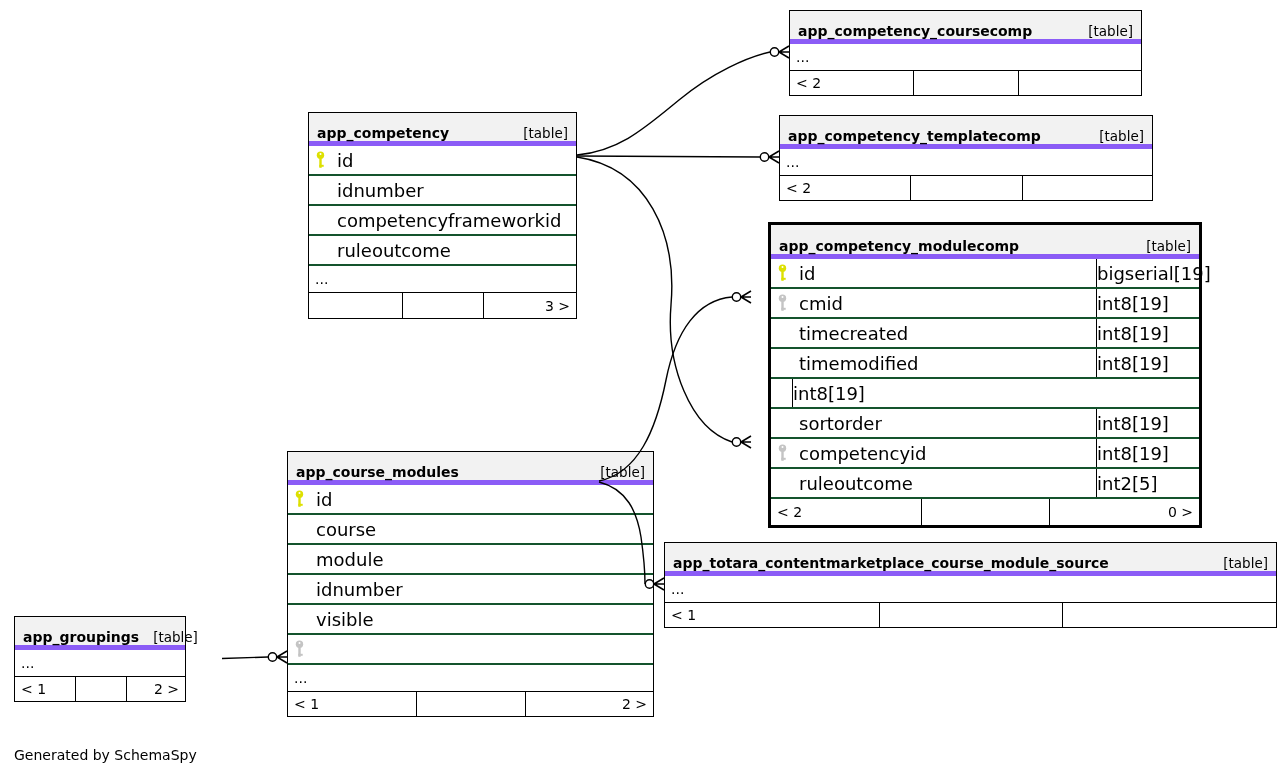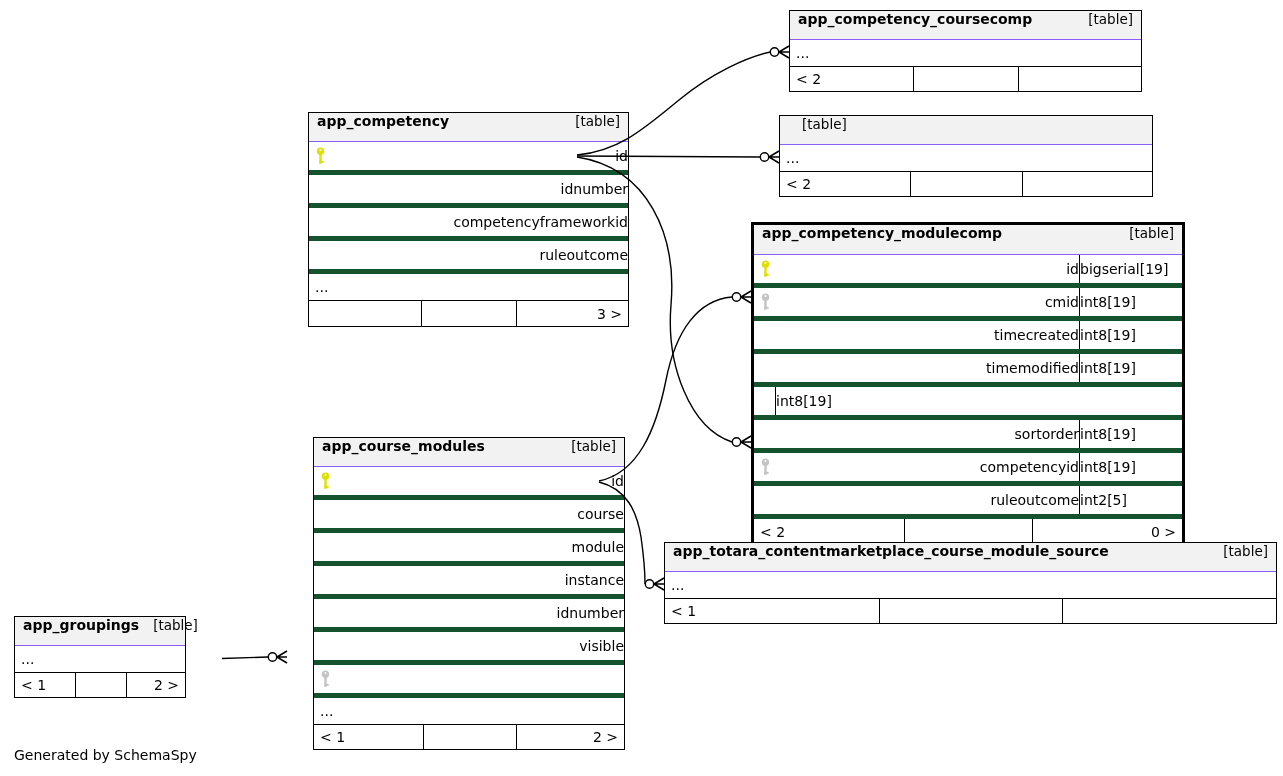--- a/index.html
+++ b/index.html
@@ -8,31 +8,31 @@
     background:#ffffff;color:#000;
     font-family:"DejaVu Sans","Liberation Sans",sans-serif;
   }
   #diagram{position:absolute;inset:0;width:1283px;height:776px;}
 
   
   .tbl{
     position:absolute;background:#fff;border:1.5px solid #000;
     box-sizing:border-box;z-index:2;
   }
-  .tbl.emph{border-width:3px;}
+  .tbl.emph{border-width:3px;margin-left:17px;}
   .thead{
-    display:flex;justify-content:space-between;align-items:flex-start;
+    display:flex;justify-content:space-between;align-items:flex-end;
     height:28px;background:#f2f2f2;padding:0 8px;
-    border-bottom:1px solid #8b5cf6;white-space:nowrap;
+    border-bottom:5px solid #8b5cf6;white-space:nowrap;
   }
   .tname{font-weight:bold;font-size:14px;letter-spacing:0;}
   .ttag{font-size:13.5px;font-weight:normal;margin-left:14px;}
   .trow{
     display:flex;align-items:center;height:28px;
-    border-bottom:5px solid #14532d;font-size:14px;white-space:nowrap;text-align:right;
+    border-bottom:2px solid #14532d;font-size:18px;white-space:nowrap;
   }
   .keyslot{width:15px;margin-left:6px;display:flex;align-items:center;flex:none;}
   .key.pk .kh{fill:#dde000;}
   .key.fk .kh{fill:#c4c4c4;}
   .cname{padding-left:7px;flex:1;overflow:hidden;}
   .ctype{
     width:103px;flex:none;align-self:stretch;display:flex;align-items:center;
     border-left:1px solid #000;box-sizing:border-box;
   }
   .dots{
@@ -102,20 +102,21 @@
     <div class="dots">...</div>
     <div class="tfoot">
       <span class="fc l">&lt; 2</span>
       <span class="fc c"></span>
       <span class="fc r"></span>
     </div>
   </div>
 
   <div class="tbl" style="left:779px;top:115px;width:374px;">
     <div class="thead">
+      <span class="tname">app_competency_templatecomp</span>
       <span class="ttag">[table]</span>
     </div>
     <div class="dots">...</div>
     <div class="tfoot">
       <span class="fc l">&lt; 2</span>
       <span class="fc c"></span>
       <span class="fc r"></span>
     </div>
   </div>
 
@@ -184,21 +185,21 @@
       <span class="cname">ruleoutcome</span>
       <span class="ctype">int2[5]</span>
     </div>
     <div class="tfoot" style="height:26px;">
       <span class="fc l">&lt; 2</span>
       <span class="fc c"></span>
       <span class="fc r">0 &gt;</span>
     </div>
   </div>
 
-  <div class="tbl" style="left:308px;top:112px;width:321px;">
+  <div class="tbl" style="left:308px;top:112px;width:269px;">
     <div class="thead">
       <span class="tname">app_competency</span>
       <span class="ttag">[table]</span>
     </div>
     <div class="trow">
       <span class="keyslot">
         <svg class="key pk" width="11" height="18" viewBox="0 0 11 18">
             <circle class="kh" cx="5.5" cy="4.3" r="3.7"></circle>
             <rect class="kh" x="4.3" y="7.2" width="2.4" height="9.6"></rect>
             <rect class="kh" x="4.3" y="13.8" width="4.4" height="2"></rect>
@@ -220,21 +221,21 @@
       <span class="cname">ruleoutcome</span>
     </div>
     <div class="dots">...</div>
     <div class="tfoot" style="height:25px;">
       <span class="fc l"></span>
       <span class="fc c"></span>
       <span class="fc r">3 &gt;</span>
     </div>
   </div>
 
-  <div class="tbl" style="left:287px;top:437px;width:312px;margin-left:26px;">
+  <div class="tbl" style="left:287px;top:451px;width:367px;">
     <div class="thead">
       <span class="tname">app_course_modules</span>
       <span class="ttag">[table]</span>
     </div>
     <div class="trow">
       <span class="keyslot">
         <svg class="key pk" width="11" height="18" viewBox="0 0 11 18">
             <circle class="kh" cx="5.5" cy="4.3" r="3.7"></circle>
             <rect class="kh" x="4.3" y="7.2" width="2.4" height="9.6"></rect>
             <rect class="kh" x="4.3" y="13.8" width="4.4" height="2"></rect>
@@ -246,24 +247,20 @@
     <div class="trow">
       <span class="keyslot"></span>
       <span class="cname">course</span>
     </div>
     <div class="trow">
       <span class="keyslot"></span>
       <span class="cname">module</span>
     </div>
     <div class="trow">
       <span class="keyslot"></span>
-      <span class="cname">instance</span>
-    </div>
-    <div class="trow">
-      <span class="keyslot"></span>
       <span class="cname">idnumber</span>
     </div>
     <div class="trow">
       <span class="keyslot"></span>
       <span class="cname">visible</span>
     </div>
     <div class="trow">
       <span class="keyslot">
         <svg class="key fk" width="11" height="18" viewBox="0 0 11 18">
             <circle class="kh" cx="5.5" cy="4.3" r="3.7"></circle>

